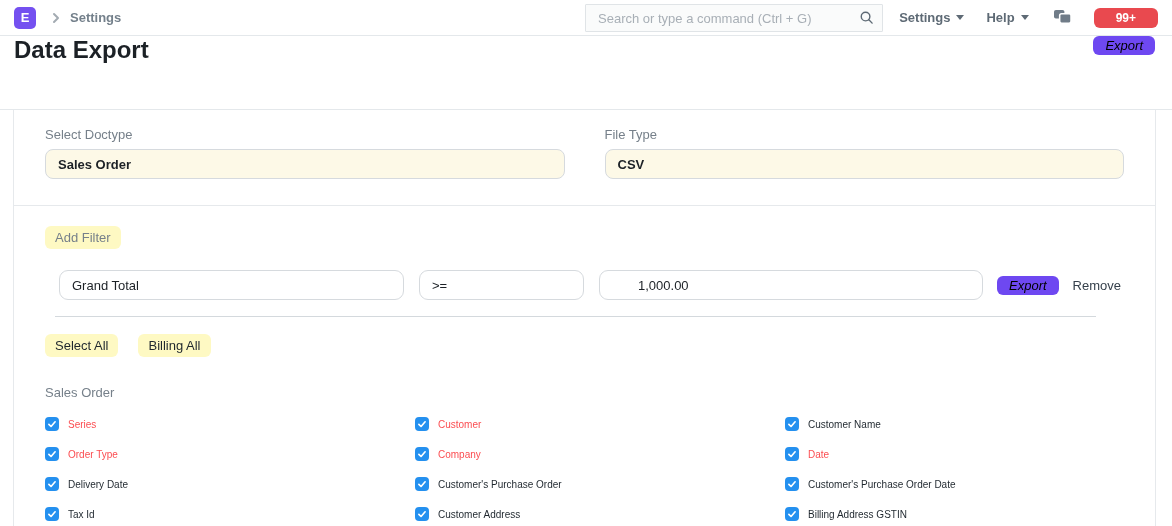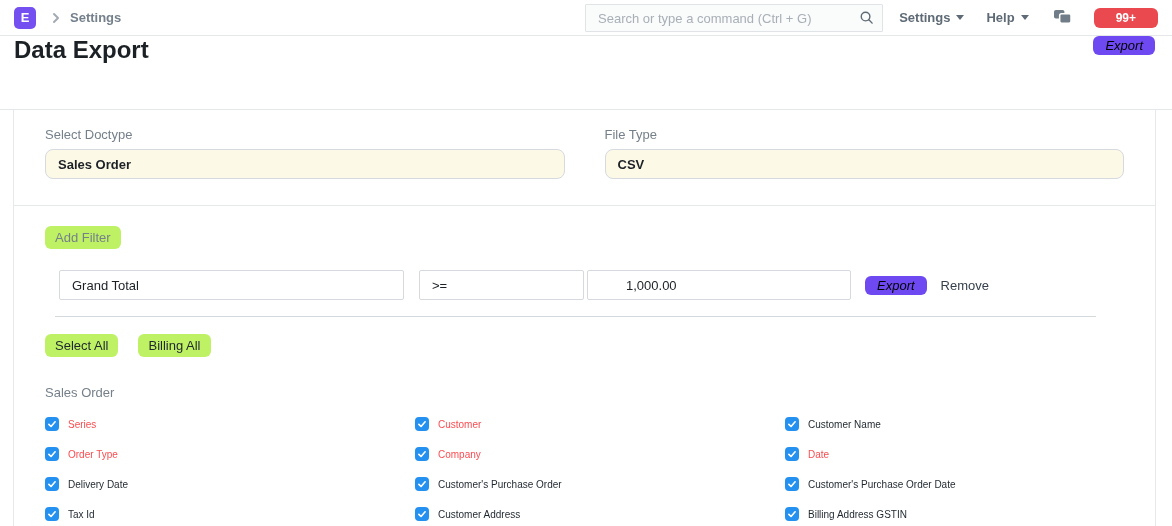--- a/index.html
+++ b/index.html
@@ -49,30 +49,30 @@
   .section-doctype { padding:17px 31px 26px; display:grid;
     grid-template-columns:1fr 1fr; column-gap:40px;
     border-bottom:1px solid #e6e9ec; }
   .field-caption { font-size:13px; color:#76808a; margin-bottom:7px; }
   .ctrl-input { width:100%; height:30px; border:1px solid #d6dade; border-radius:8px;
     padding:0 12px; font-size:13px; font-family:"Liberation Sans", sans-serif;
     color:#1c2126; }
   .yellow { background:#fdf9e7; font-weight:700; }
 
   .section-filters { padding:20px 31px 0; }
-  .btn-soft { display:inline-block; background:#bef264; border:none; border-radius:6px;
+  .btn-soft { display:inline-block; background:#fef9c3; border:none; border-radius:6px;
     font-size:13px; padding:4px 10px; cursor:pointer;
     font-family:"Liberation Sans", sans-serif; }
   .btn-soft.muted { color:#76808a; }
   .btn-soft.dark { color:#1f272e; }
   .filter-row { margin:21px 0 0 14px; display:flex; align-items:center; }
-  .filter-row .ctrl-input { background:#fff; border-radius:2px; }
+  .filter-row .ctrl-input { background:#fff; border-radius:9px; }
   .f-field { width:345px; }
   .f-op { width:165px; margin-left:15px; }
-  .f-val { width:264px; margin-left:3px;padding-left:38px; }
+  .f-val { width:384px; margin-left:15px;padding-left:38px; }
   .apply-btn { margin-left:14px; }
   .remove-link { margin-left:14px; font-size:13px; color:#36414c; cursor:pointer; }
   .filter-divider { border:none; border-top:1px solid #d4d9dd; margin:16px 28px 0 10px; }
 
   .section-fields { padding:17px 31px 0; }
   .select-btns { display:flex; gap:20px; }
   .section-title { margin-top:28px; font-size:13px; color:#76808a; }
   .fields-grid { margin-top:9px; display:grid; grid-auto-flow:column;
     grid-template-rows:repeat(4, 30px); grid-template-columns:370px 370px 1fr; }
   .field-item { display:flex; align-items:center; cursor:pointer; }

